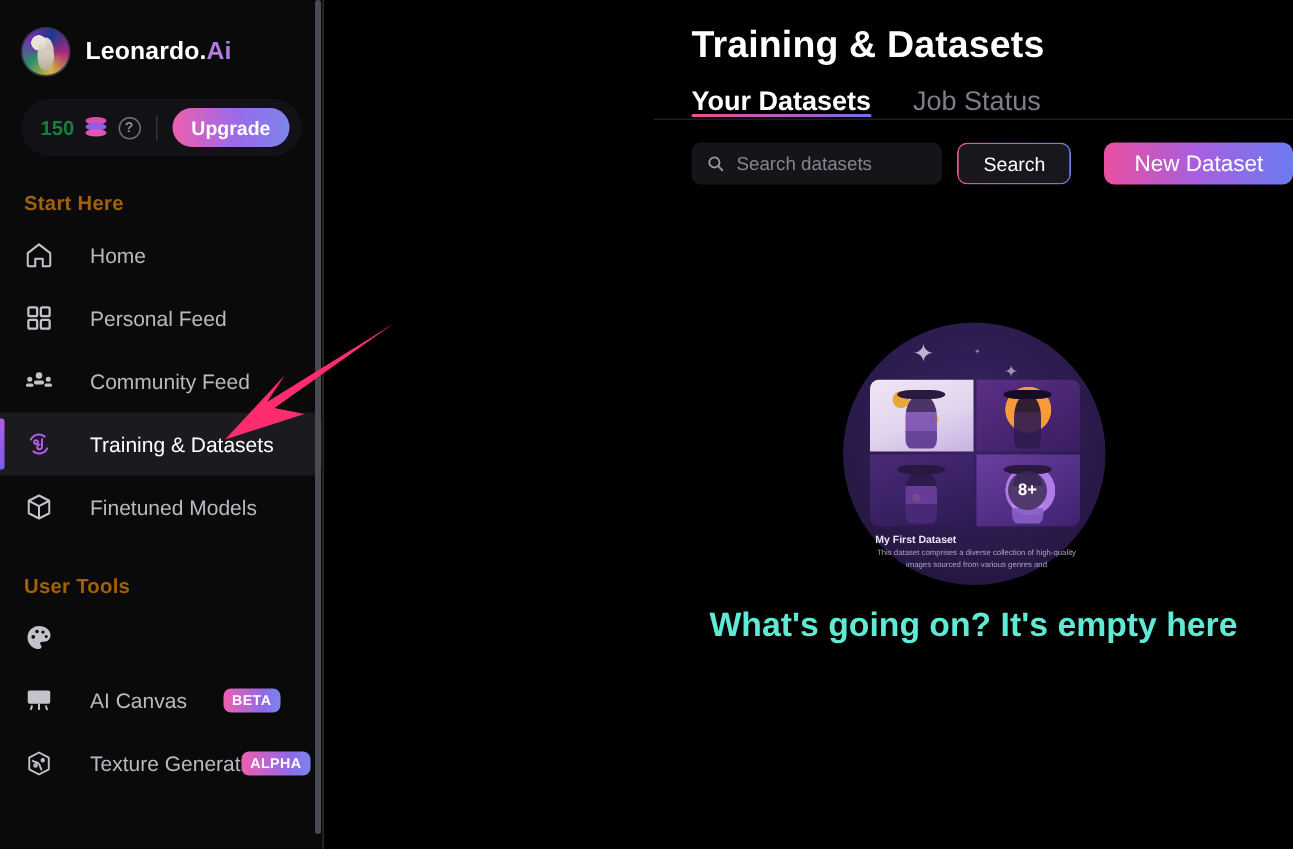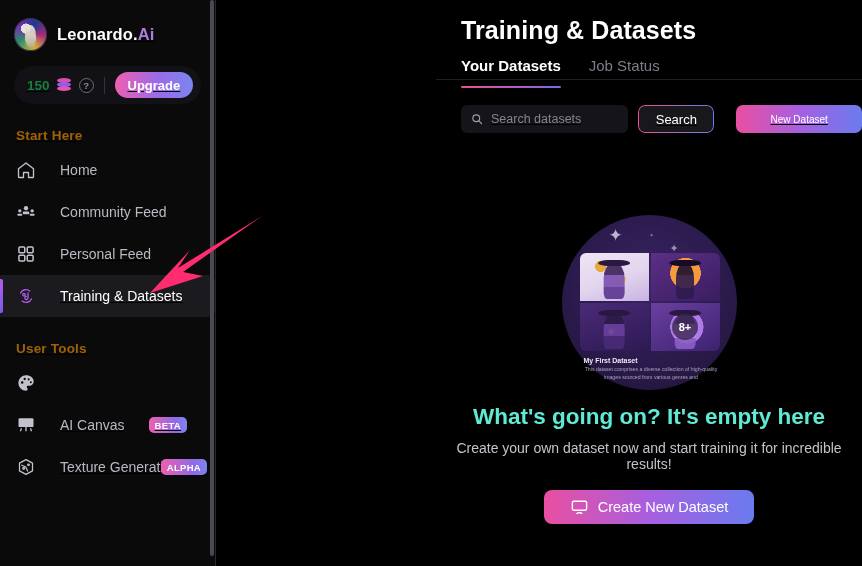--- a/index.html
+++ b/index.html
@@ -2,21 +2,21 @@
 <html><head>
 <meta charset="utf-8">
 <style>
   * { box-sizing: border-box; margin: 0; padding: 0; }
   html, body {
     width: 862px; height: 566px;
     background: #000;
     font-family: "Liberation Sans", sans-serif;
     overflow: hidden;
   }
-  .app { position: relative; width: 862px; height: 566px; display: flex; background: #000; text-decoration: underline; }
+  .app { position: relative; width: 862px; height: 566px; display: flex; background: #000; }
 
   
   .sidebar {
     position: relative;
     width: 216px; height: 566px;
     background: #0a0a0b;
     border-right: 1px solid #2a2a2e;
     flex: 0 0 216px;
     overflow: hidden;
   }
@@ -103,21 +103,21 @@
   }
   .scrollbar .thumb {
     position: absolute; top: 0; left: 0; width: 4px; height: 556px;
     background: #4a4a52; border-radius: 2px;
   }
 
   
   .main { position: relative; flex: 1; height: 566px; background: #000; overflow: hidden; }
   .page-title { color: #fff; font-size: 25px; font-weight: 700; padding: 16px 0 0 245px; letter-spacing: .1px; }
   .tabs { display: flex; gap: 28px; padding-left: 245px; margin-top: 12px; position: relative; }
-  .tab { position: relative; font-size: 15px; color: #7e7e8a; cursor: pointer; padding-bottom: 14px; }
+  .tab { position: relative; font-size: 18px; color: #7e7e8a; cursor: pointer; padding-bottom: 0; }
   .tab.active { color: #fff; font-weight: 700; }
   .tab.active::after {
     content:""; position: absolute; left: 0; right: 0; bottom: 0; height: 2.5px;
     border-radius: 2px; background: linear-gradient(90deg, #ef4f8f, #7b6ae8);
   }
   .tabs-rule { position: absolute; left: 220px; right: 0; top: 79px; height: 1px; background: #1f1f24; }
 
   .toolbar { display: flex; align-items: center; gap: 10px; padding: 17px 0 0 245px; }
   .search-box {
     width: 190px; height: 28px; border-radius: 6px; background: #151519;
@@ -136,21 +136,21 @@
   }
   .search-btn::before {
     content:""; position: absolute; inset: 0; border-radius: 7px; padding: 1.2px;
     background: linear-gradient(90deg, #ef4f8f, #6b7bee);
     -webkit-mask: linear-gradient(#000 0 0) content-box, linear-gradient(#000 0 0);
     -webkit-mask-composite: xor; mask-composite: exclude;
   }
   .newds-btn {
     height: 28px; width: 145px; border-radius: 7px; border: 0; cursor: pointer;
     background: linear-gradient(90deg, #e94fa0 0%, #a75fe0 50%, #6b7bee 100%);
-    color: #fff; font-size: 10px; font-family: inherit; margin-left: 12px;
+    color: #fff; font-size: 15px; font-family: inherit; margin-left: 12px;
   }
 
   
   .empty { position: absolute; left: 220px; right: 0; top: 215px; text-align: center; }
   .illus { position: relative; width: 175px; height: 175px; margin: 0 auto; }
   .disc {
     position: absolute; inset: 0; border-radius: 50%;
     background: radial-gradient(circle at 50% 40%, #3a2364 0%, #2a1a4a 60%, #1d1235 100%);
   }
   .spark { position: absolute; color: #c9c3dd; font-size: 15px; line-height: 1; }
@@ -243,56 +243,65 @@
         <span class="nav-ico">
           <svg width="20" height="20" viewBox="0 0 24 24" fill="none" stroke="#c3c3cc" stroke-width="1.6" stroke-linecap="round" stroke-linejoin="round">
             <path d="M3 10.5 12 3.5l9 7V20a1 1 0 0 1-1 1h-5v-6H9v6H4a1 1 0 0 1-1-1z"></path>
           </svg>
         </span>
         <span class="label">Home</span>
       </div>
 
       <div class="nav-item">
         <span class="nav-ico">
+          <svg width="20" height="20" viewBox="0 0 24 24" fill="none" stroke="#c3c3cc" stroke-width="1.8">
+            <rect x="3.5" y="3.5" width="7" height="7" rx="1.2"></rect>
+              <rect x="13.5" y="3.5" width="7" height="7" rx="1.2"></rect>
+            <rect x="3.5" y="13.5" width="7" height="7" rx="1.2"></rect>
+              <rect x="13.5" y="13.5" width="7" height="7" rx="1.2"></rect>
+          </svg>
+        </span>
+        <span class="label">Personal Feed</span>
+      </div>
+
+      <div class="nav-item">
+        <span class="nav-ico">
           <svg width="20" height="20" viewBox="0 0 24 24" fill="#c3c3cc">
             <circle cx="12" cy="7.5" r="2.6"></circle>
               <rect x="8" y="11.5" width="8" height="3.2" rx="1.4"></rect>
             <circle cx="4.6" cy="10.6" r="2"></circle>
               <rect x="1.6" y="14" width="6" height="2.6" rx="1.2"></rect>
             <circle cx="19.4" cy="10.6" r="2"></circle>
               <rect x="16.4" y="14" width="6" height="2.6" rx="1.2"></rect>
           </svg>
         </span>
         <span class="label">Community Feed</span>
       </div>
 
-      <div class="nav-item">
-        <span class="nav-ico">
-          <svg width="20" height="20" viewBox="0 0 24 24" fill="none" stroke="#c3c3cc" stroke-width="1.8">
-            <rect x="3.5" y="3.5" width="7" height="7" rx="1.2"></rect>
-              <rect x="13.5" y="3.5" width="7" height="7" rx="1.2"></rect>
-            <rect x="3.5" y="13.5" width="7" height="7" rx="1.2"></rect>
-              <rect x="13.5" y="13.5" width="7" height="7" rx="1.2"></rect>
-          </svg>
-        </span>
-        <span class="label">Personal Feed</span>
-      </div>
-
       <div class="nav-item active">
         <span class="nav-ico">
           <svg width="20" height="20" viewBox="0 0 24 24" fill="none" stroke="#b05ce8" stroke-width="1.6" stroke-linecap="round">
             <path d="M5.5 8.5a7 7 0 0 1 11-2.4"></path>
               <path d="M18.5 15.5a7 7 0 0 1-11 2.4"></path>
             <circle cx="9.6" cy="10.4" r="1.5"></circle>
               <path d="M14.4 8.2v6.1a1.9 1.9 0 1 1-1.9-1.9"></path>
           </svg>
         </span>
         <span class="label">Training &amp; Datasets</span>
       </div>
 
+      <div class="nav-item">
+        <span class="nav-ico">
+          <svg width="20" height="20" viewBox="0 0 24 24" fill="none" stroke="#c3c3cc" stroke-width="1.6" stroke-linejoin="round">
+            <path d="M12 2.8 20.2 7v10L12 21.2 3.8 17V7z"></path>
+              <path d="M3.8 7 12 11.3 20.2 7M12 11.3v9.9"></path>
+          </svg>
+        </span>
+        <span class="label">Finetuned Models</span>
+      </div>
     </nav>
 
     <div class="sec-title">User Tools</div>
 
     <nav class="nav">
 
       <div class="nav-item">
         <span class="nav-ico">
           <svg width="20" height="20" viewBox="0 0 24 24" fill="#c3c3cc">
             <path d="M12 2.8a9.2 9.2 0 0 0 0 18.4c1.4 0 2-.9 2-1.8 0-1.3-1.1-1.6-1.1-2.7 0-.8.7-1.4 1.6-1.4h1.6c2.8 0 5.1-2.3 5.1-5.2 0-4.1-4.1-7.3-9.2-7.3z"></path>
@@ -385,31 +394,21 @@
           </div>
         </div>
 
         <div class="caption">
           <div class="cap-title">My First Dataset</div>
           <div class="cap-body">This dataset comprises a diverse collection of high-quality images sourced from various genres and</div>
         </div>
       </div>
 
       <div class="empty-title">What's going on? It's empty here</div>
-      <div class="empty-sub">Create your own dataset now and start training it for incredible results!</div>
-
-      <button class="create-btn">
-        <svg width="19" height="19" viewBox="0 0 24 24" fill="none" stroke="#fff" stroke-width="1.8" stroke-linecap="round" stroke-linejoin="round">
-          <rect x="3" y="4" width="18" height="11.5" rx="1.8"></rect>
-          <circle cx="9" cy="19.4" r="1.1" fill="#fff" stroke="none"></circle>
-          <circle cx="14.6" cy="19.4" r="1.1" fill="#fff" stroke="none"></circle>
-          <path d="M10.4 18.6h3.4"></path>
-        </svg>
-        <span>Create New Dataset</span>
-      </button>
+
     </div>
 
     <div class="tabs-rule"></div>
   </main>
 
   <svg class="arrow-anno" viewBox="0 0 862 566">
     <path d="M262 216 L178 268 L190 250 L150 293 L203 276 L183 272 Z" fill="#FF2D6F"></path>
   </svg>
 
 </div>

